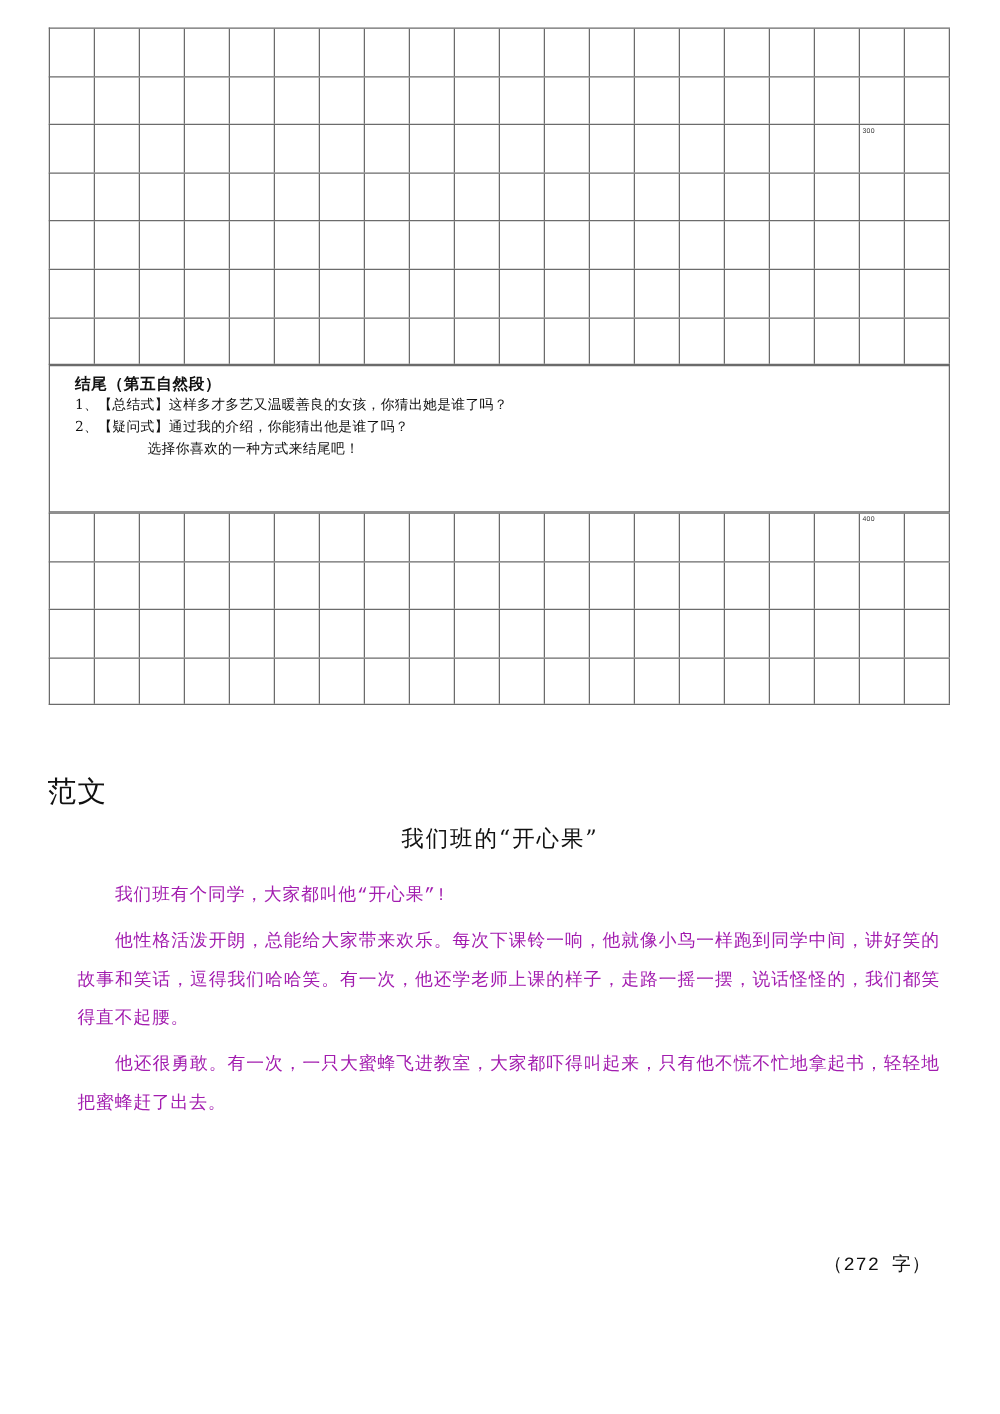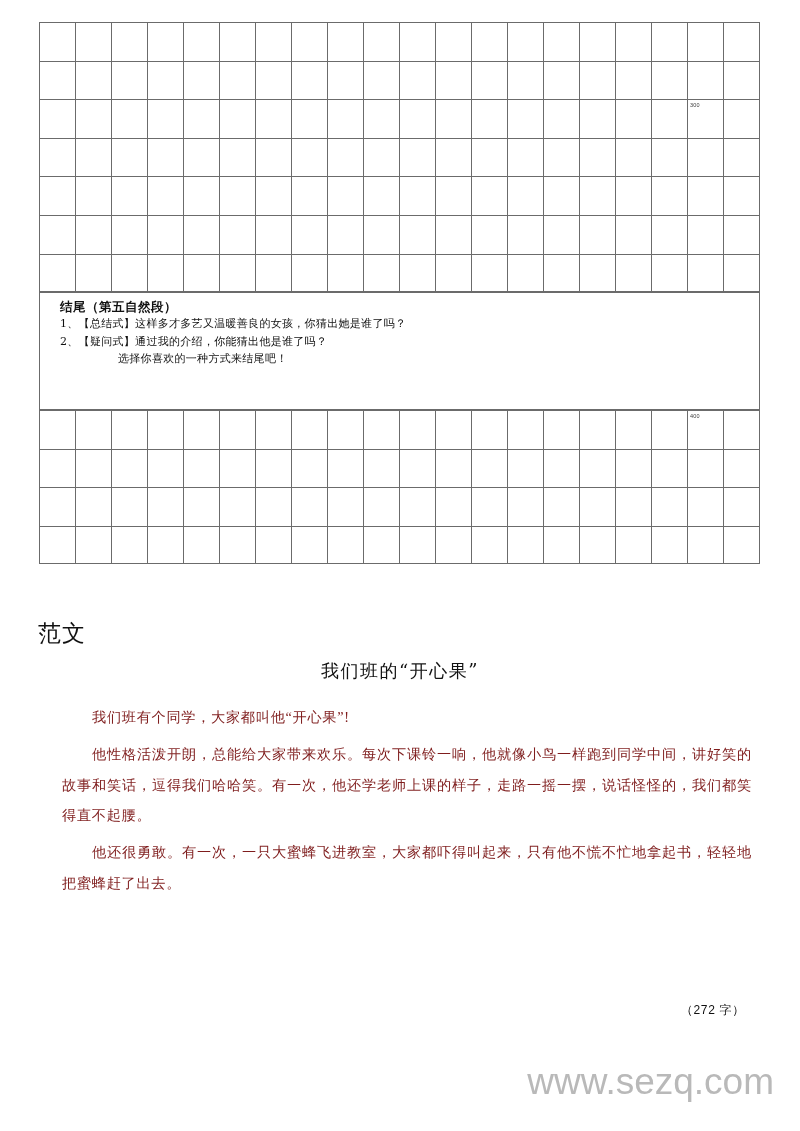--- a/index.html
+++ b/index.html
@@ -120,37 +120,37 @@
     color: #111;
   }
 
   #essay-body {
     position: absolute;
     left: 62px;
     top: 702px;
     width: 690px;
   }
   .para {
-    font-family: Liberation Serif, serif;
+    font-family: Liberation Mono, monospace;
     font-size: 14.2px;
     line-height: 30.5px;
     letter-spacing: 0.7px;
     text-indent: 30px;
-    color: #7f1d1d;
+    color: #a21caf;
     text-align: justify;
     margin: 0 0 6.5px 0;
   }
   #word-count {
     position: absolute;
     left: 0;
     top: 1002px;
     width: 745px;
     text-align: right;
-    font-family: Liberation Sans, sans-serif;
-    font-size: 12px;
+    font-family: Liberation Mono, monospace;
+    font-size: 15px;
     letter-spacing: 0.7px;
     color: #111;
   }
 
   
   #watermark {
     position: absolute;
     left: 0;
     top: 1063px;
     width: 774px;
@@ -428,15 +428,14 @@
 
   <div id="sample-heading">范文</div>
   <div id="essay-title">我们班的“开心果”</div>
   <div id="essay-body">
       <p class="para">我们班有个同学，大家都叫他“开心果”!</p>
       <p class="para">他性格活泼开朗，总能给大家带来欢乐。每次下课铃一响，他就像小鸟一样跑到同学中间，讲好笑的故事和笑话，逗得我们哈哈笑。有一次，他还学老师上课的样子，走路一摇一摆，说话怪怪的，我们都笑得直不起腰。</p>
       <p class="para">他还很勇敢。有一次，一只大蜜蜂飞进教室，大家都吓得叫起来，只有他不慌不忙地拿起书，轻轻地把蜜蜂赶了出去。</p>
     </div>
   <div id="word-count">（272 字）</div>
 
-  <div id="watermark">www.sezq.com</div>
 
 </div>
 
 </body></html>

